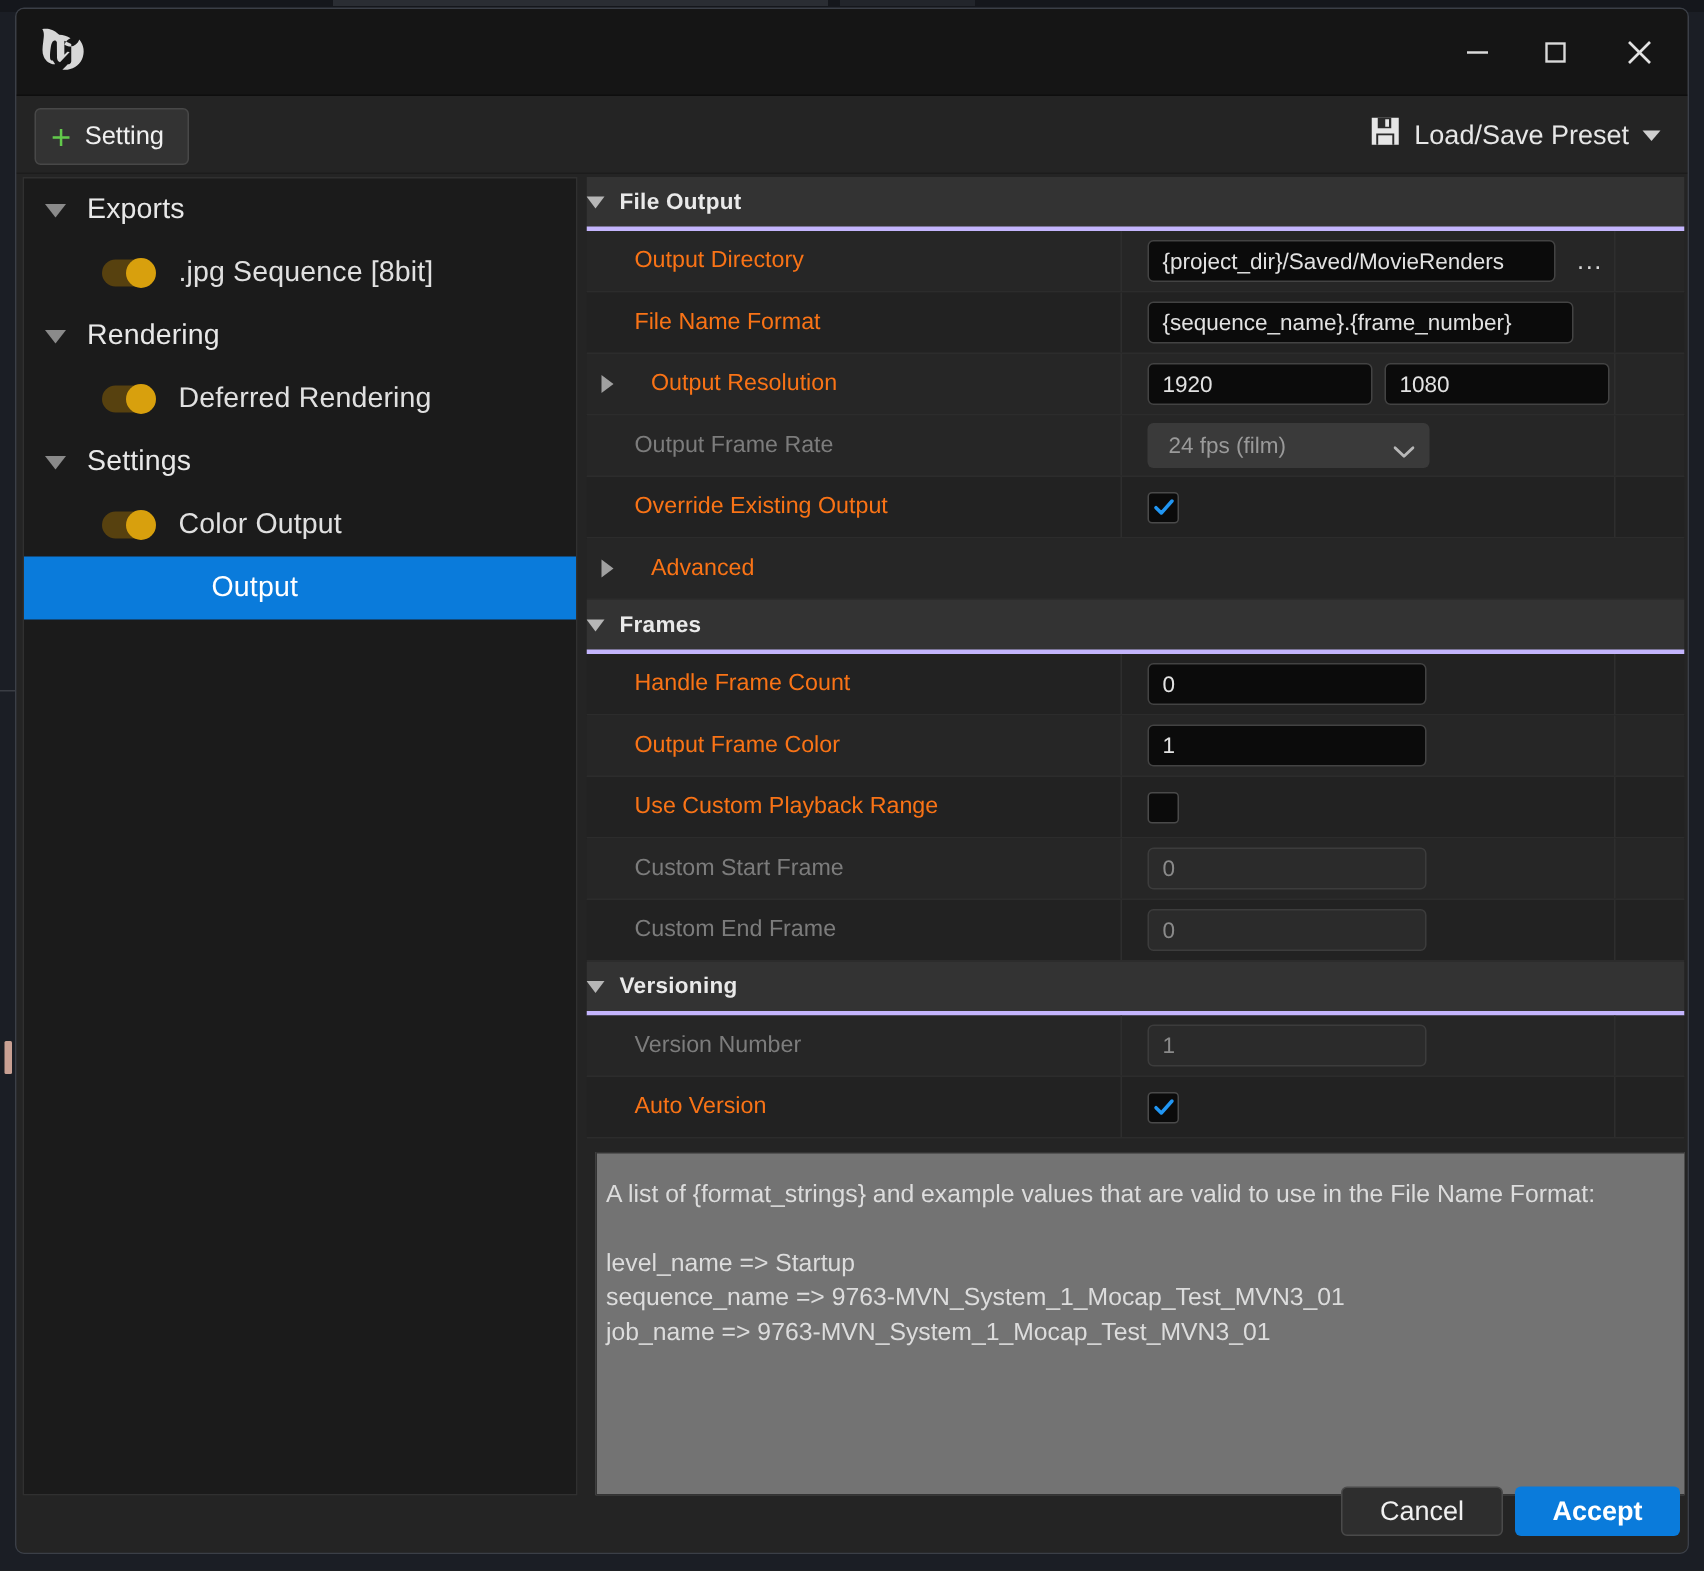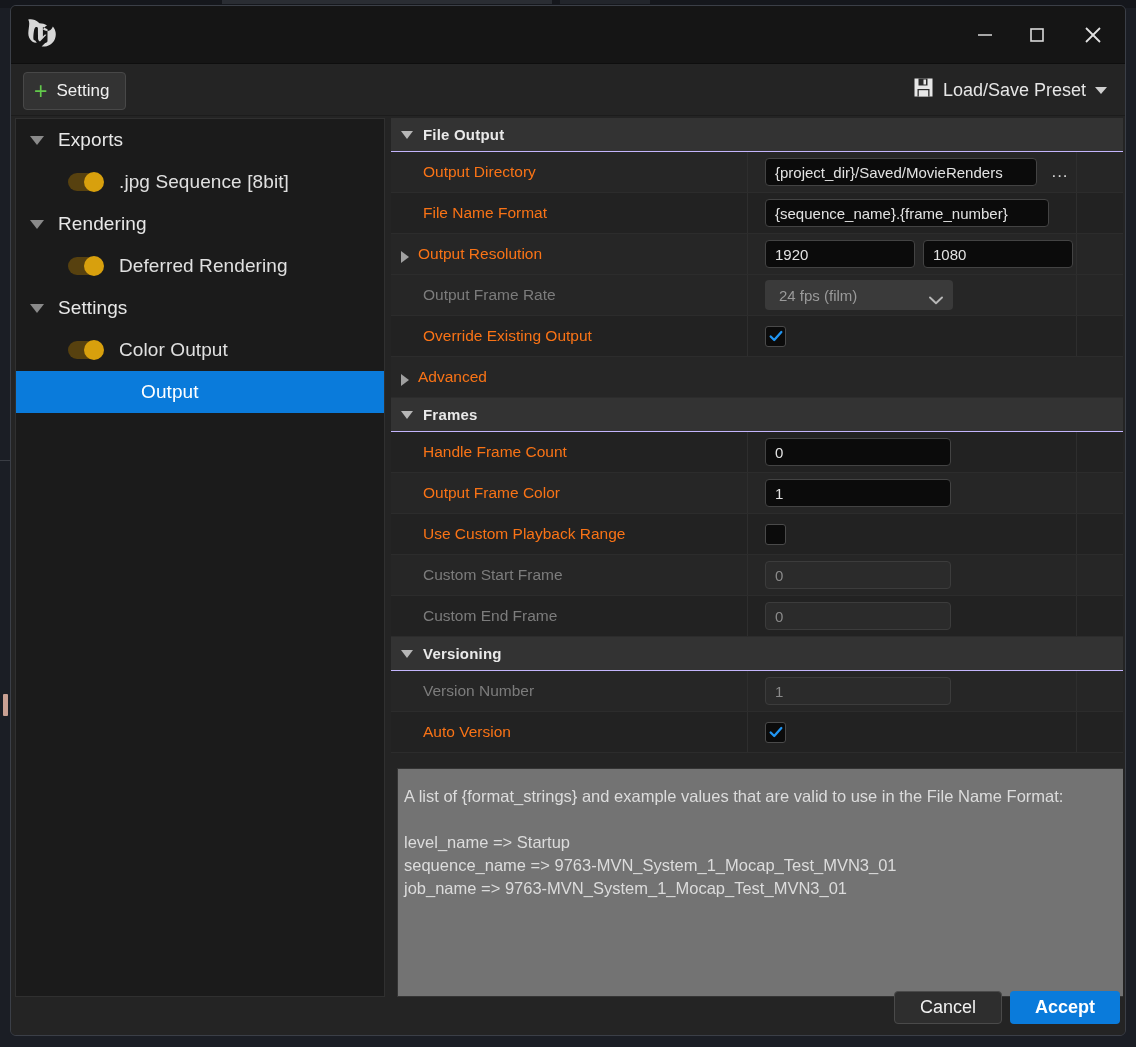--- a/index.html
+++ b/index.html
@@ -52,29 +52,29 @@
   .tri{width:0;height:0;border-left:7px solid transparent;border-right:7px solid transparent;border-top:9px solid #8a8a8a;margin-right:14px;flex:0 0 auto;}
   .tree-label{font-size:19px;color:#e0e0e0;letter-spacing:0.1px;}
   .tree-row.group .tree-label{color:#e8e8e8;}
   .tree-row.selected .tree-label{color:#ffffff;margin-left:22px;}
   .toggle{position:relative;width:36px;height:20px;flex:0 0 auto;margin-right:15px;}
   .toggle .track{position:absolute;left:0;top:1px;width:33px;height:18px;border-radius:9px;background:#57410f;}
   .toggle .knob{position:absolute;right:0px;top:0px;width:20px;height:20px;border-radius:50%;background:#d8a00d;}
 
   
   #details{position:absolute;left:380px;top:2px;width:732px;height:879px;background:#242424;overflow:hidden;}
-  .cat-header{position:relative;height:33px;background:#333333;display:flex;align-items:center;padding-left:10px;border-bottom:1px solid #c4b5fd;cursor:pointer;}
+  .cat-header{position:relative;height:33px;background:#333333;display:flex;align-items:center;border-bottom:3px solid #c4b5fd;cursor:pointer;}
   .cat-tri{width:0;height:0;border-left:6px solid transparent;border-right:6px solid transparent;border-top:8px solid #b6b6b6;margin-right:10px;}
   .cat-title{font-size:15px;color:#e9e9e9;font-weight:700;letter-spacing:0.2px;}
   .prow{position:relative;height:40px;border-bottom:1px solid #2c2c2c;display:flex;align-items:center;}
   .prow.alt{background:#262626;}
   .prow.base{background:#222222;}
   .plabel{width:356px;box-sizing:border-box;padding-left:32px;font-size:15.5px;color:#f97316;white-space:nowrap;overflow:hidden;}
   .plabel.dim{color:#7c7c7c;}
-  .plabel.arrow{padding-left:10px;display:flex;align-items:flex-end;}
+  .plabel.arrow{padding-left:10px;display:flex;align-items:center;gap:16px;}
   .row-tri{width:0;height:0;border-top:6px solid transparent;border-bottom:6px solid transparent;border-left:8px solid #a0a0a0;margin-right:9px;flex:0 0 auto;}
   .pvalue{flex:1;display:flex;align-items:center;padding-left:18px;position:relative;height:100%;}
   .col-div{position:absolute;left:356px;top:0;bottom:0;width:1px;background:#2e2e2e;}
   .col-div2{position:absolute;left:685px;top:0;bottom:0;width:1px;background:#2e2e2e;}
 
   .tfield{height:28px;background:#0b0b0b;border:1px solid #434343;border-radius:4px;
     display:flex;align-items:center;padding:0 9px;color:#e2e2e2;font-size:15px;
     white-space:nowrap;overflow:hidden;box-sizing:border-box;cursor:text;}
   .tfield.dimf{background:#2b2b2b;border-color:#3c3c3c;color:#8a8a8a;}
   .w-dir{width:272px;} .w-fmt{width:284px;} .w-res{width:150px;} .w-num{width:186px;}

